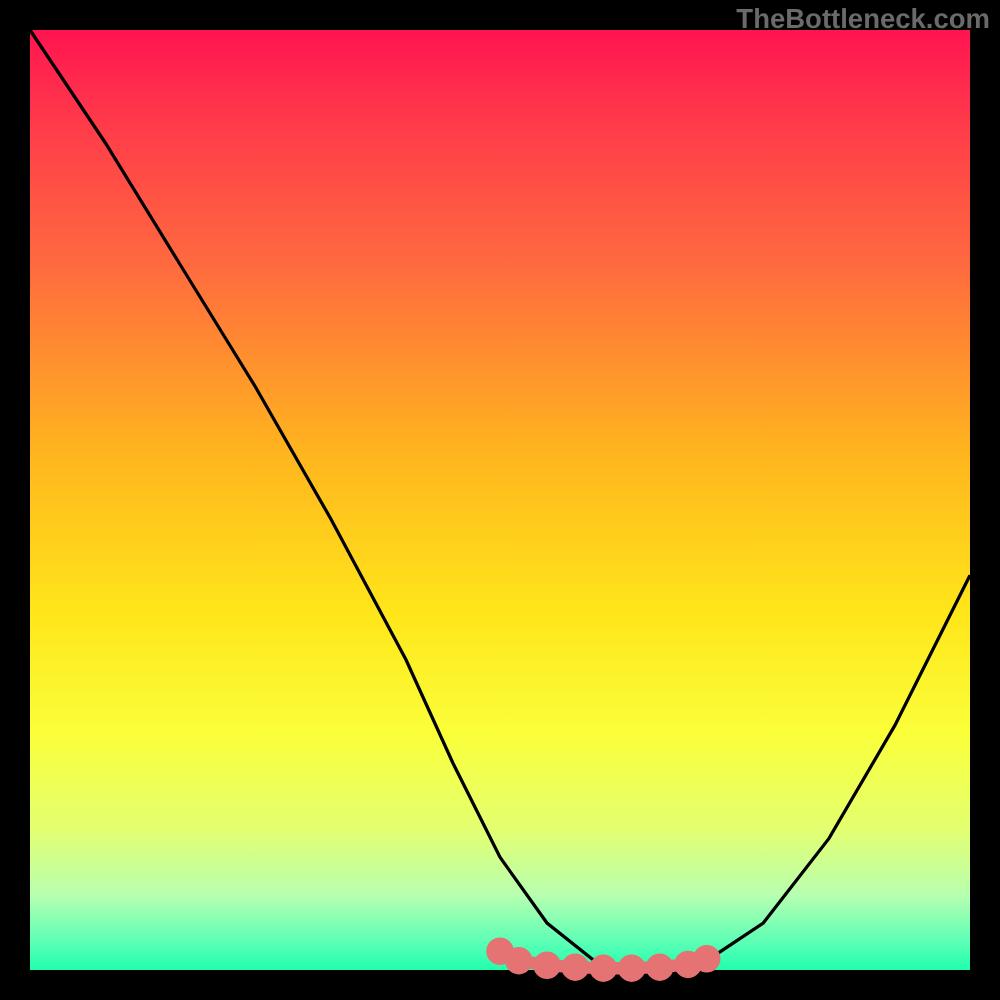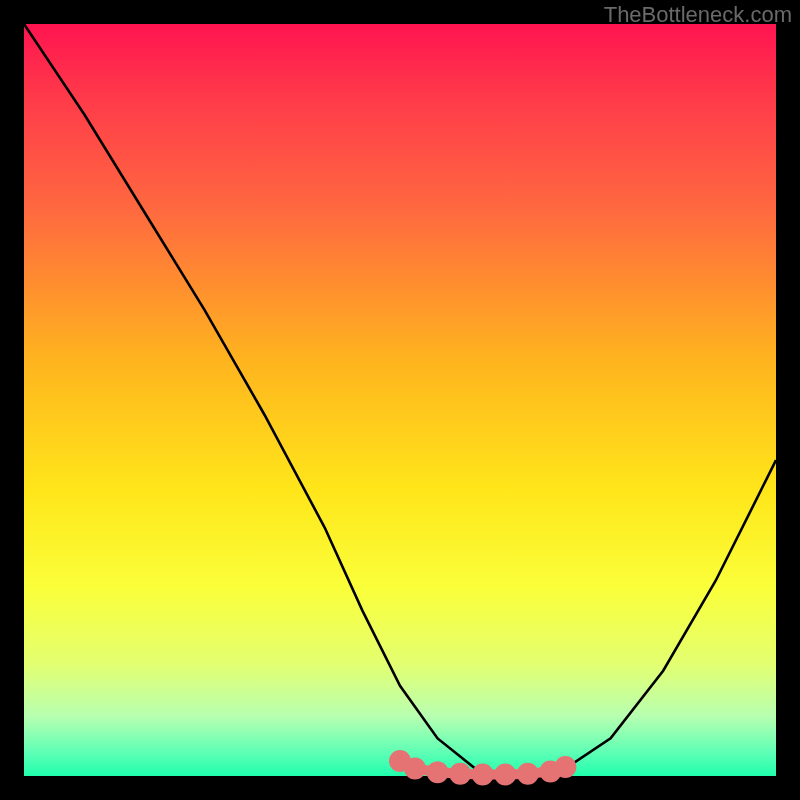--- a/index.html
+++ b/index.html
@@ -10,21 +10,21 @@
     height: 800px;
     position: relative;
     font-family: Arial, Helvetica, sans-serif;
   }
   .watermark {
     position: absolute;
     top: 2px;
     right: 8px;
     color: #6a6a6a;
     font-size: 22px;
-    font-weight: 400;
+    font-weight: 700;
     z-index: 10;
   }
   .plot-area {
     position: absolute;
     left: 24px;
     top: 24px;
     width: 752px;
     height: 752px;
     background: linear-gradient(
       to bottom,

